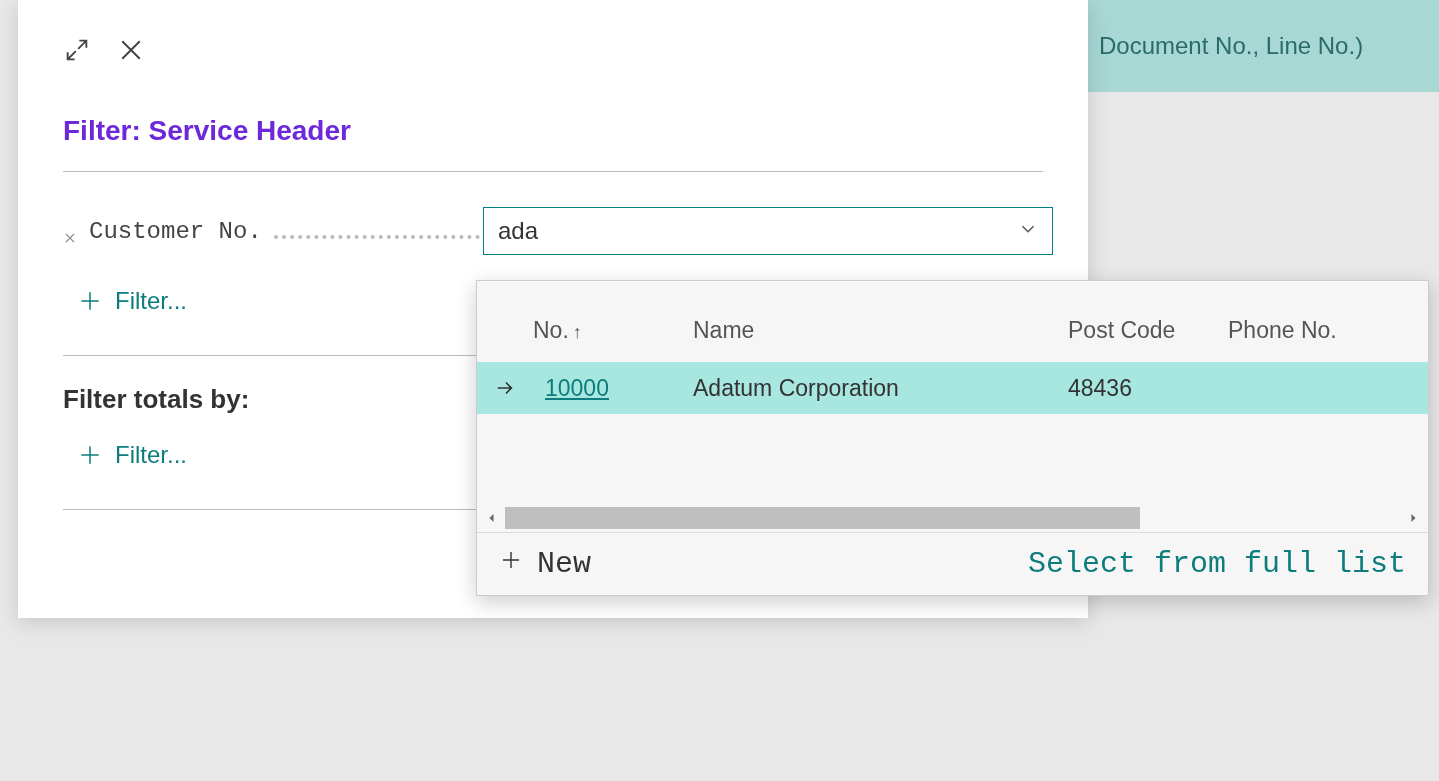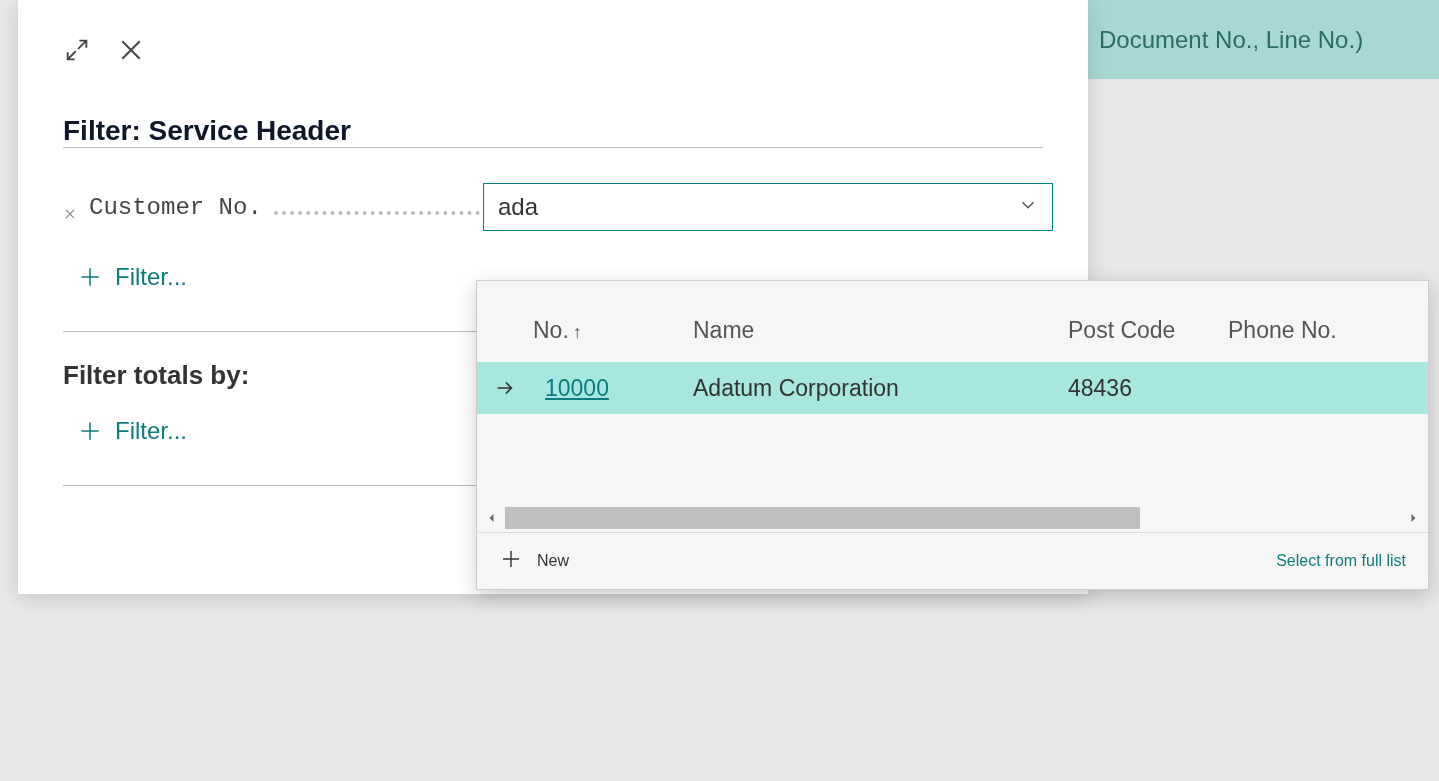--- a/index.html
+++ b/index.html
@@ -13,21 +13,21 @@
       width: 1439px;
       height: 781px;
       position: relative;
       overflow: hidden;
     }
     .background-overlay {
       position: absolute;
       top: 0;
       right: 0;
       width: 370px;
-      height: 79px;
+      height: 92px;
       background: #a8d8d4;
       padding: 0 30px;
       display: flex;
       align-items: center;
       justify-content: flex-start;
       color: #2a6b6b;
       font-size: 24px;
       line-height: 1.4;
     }
     .modal {
@@ -59,23 +59,23 @@
       background: none;
       border: none;
       cursor: pointer;
       color: #444;
       display: flex;
       align-items: center;
       justify-content: center;
     }
     .section-title {
       font-size: 28px;
-      color: #0f172a;
+      color: #6d28d9;
       border-bottom: 1px solid #bbb;
-      padding-bottom: 0;
+      padding-bottom: 24px;
       margin-bottom: 35px;
     }
     .filter-row {
       display: flex;
       align-items: center;
       margin-bottom: 32px;
       position: relative;
     }
     .remove-icon {
       color: #888;
@@ -217,23 +217,24 @@
       padding: 0 6px;
     }
     .scroll-btn { color:#666; width:18px; display:flex; justify-content:center; cursor:pointer;}
     .scroll-track { flex:1; height:22px; background:#bfbfbf; margin:0 4px; }
     .scroll-gap { flex: 0 0 260px; height:22px; }
     .dropdown-footer {
       display:flex;
       justify-content:space-between;
       align-items:center;
       padding: 14px 22px;
-      font-size: 16px;
+      font-size: 30px;
       border-top:1px solid #ddd;
       background:#f6f6f6;
+      font-family:Liberation Mono, monospace;
     }
     .new-btn { display:flex; align-items:center; gap:14px; cursor:pointer; color:#333;}
     .select-full { color:#0c7c7c; cursor:pointer; }
   </style>
 </head>
 <body>
 
 <div class="background-overlay">
   <span>Document No., Line No.)</span>
 </div>

